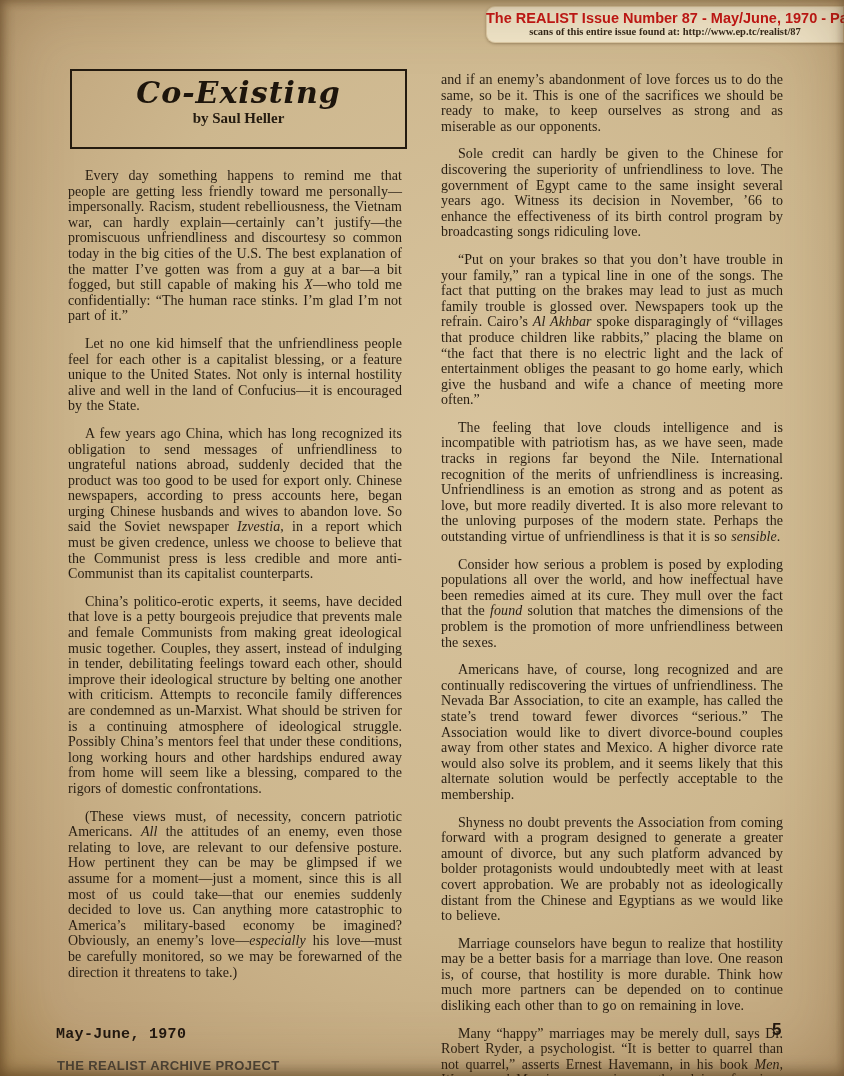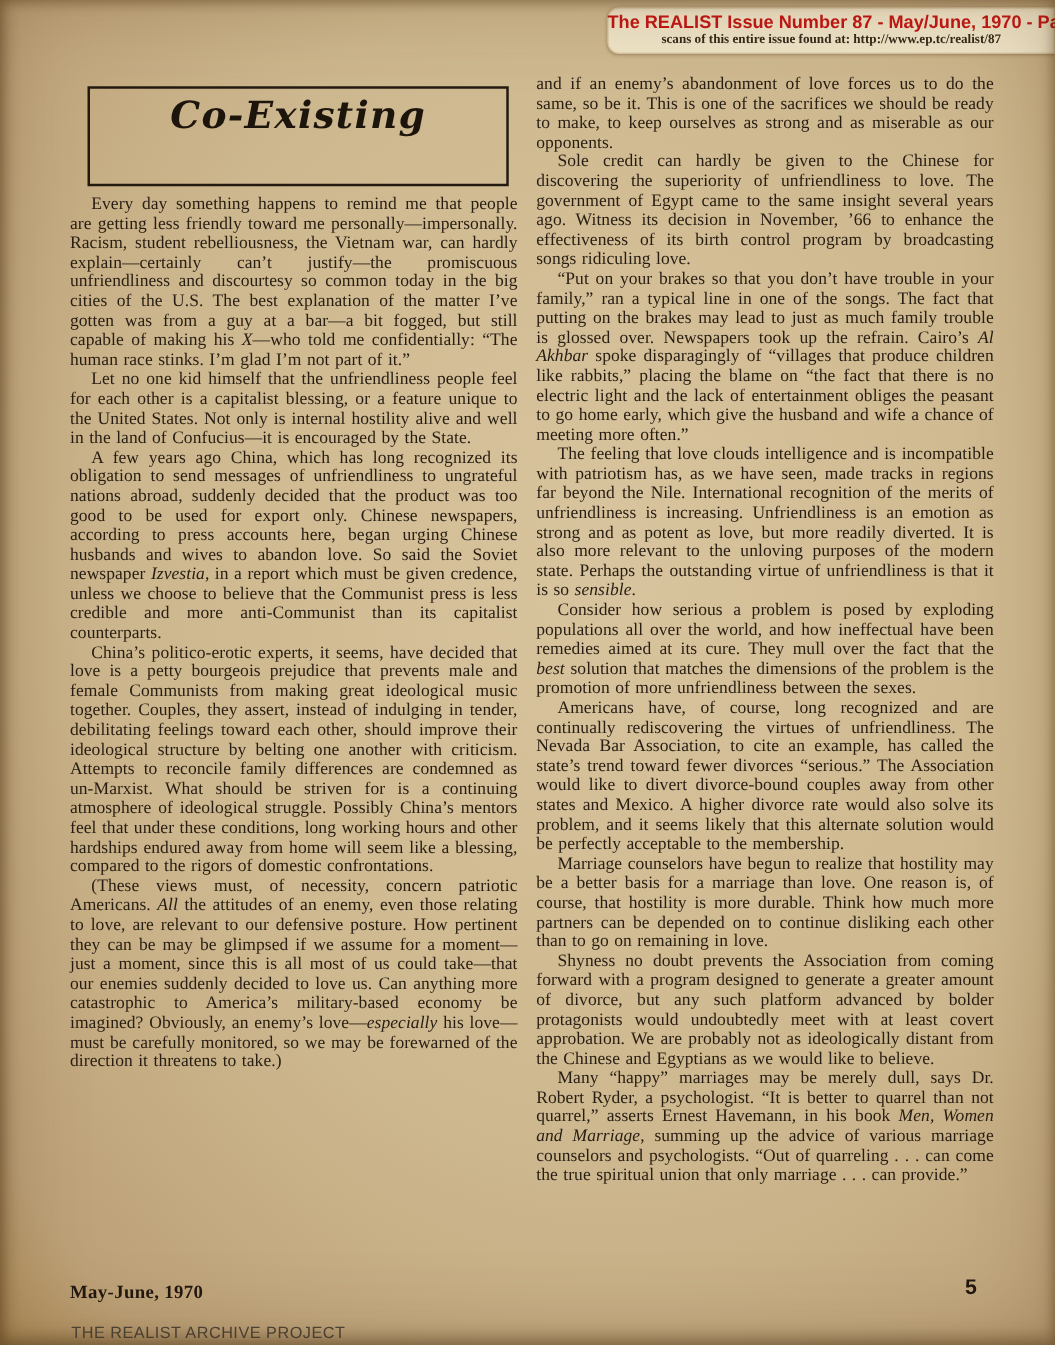--- a/index.html
+++ b/index.html
@@ -67,78 +67,80 @@
   .col{
     position:absolute;
     color:#271d12;
     font-size:14px;line-height:15.6px;
     text-align:justify;
     letter-spacing:.05px;
     word-spacing:.8px;
   }
   .col-left{left:56px;top:156px;width:358px;}
   .col-right{left:429px;top:60px;width:366px;}
-  p.para{margin:0;text-indent:17px;}
+  p.para{margin:12px;text-indent:17px;}
   p.para.noindent{text-indent:0;}
   p.para em{font-style:italic;}
   
   .footer-date{
     position:absolute;left:56px;top:1026px;
-    font-family:Liberation Serif, serif;
+    font-family:Liberation Mono, monospace;
     font-weight:bold;font-size:15px;color:#201710;
     letter-spacing:.3px;
   }
   .page-number{
     position:absolute;left:772px;top:1020px;
     font-family:"Liberation Sans", sans-serif;
     font-weight:bold;font-size:17px;color:#201710;
   }
   .archive-url{
     position:absolute;left:55px;top:1036px;
     font-family:"Liberation Sans", sans-serif;
     font-size:22px;color:#4c453b;
     letter-spacing:.2px;
   }
   .archive-label{
     position:absolute;left:57px;top:1058px;
     font-family:"Liberation Sans", sans-serif;
     font-size:13px;color:#4c453b;
     letter-spacing:.4px;
+    font-weight:bold;
   }
 </style>
 </head>
 <body>
 
 <div class="page">
 
   <div class="banner">
     <div class="l1">The REALIST Issue Number 87 - May/June, 1970 - Page 05</div>
     <div class="l2">scans of this entire issue found at: http://www.ep.tc/realist/87</div>
   </div>
 
   <div class="title-box">
     <h1>Co-Existing</h1>
+    <div class="byline">by Saul Heller</div>
   </div>
 
   <div class="col col-left" id="left-col">
       <p class="para"><span>Every day something happens to remind me that people are getting less friendly toward me personally—impersonally. Racism, student rebelliousness, the Vietnam war, can hardly explain—certainly can’t justify—the promiscuous unfriendliness and discourtesy so common today in the big cities of the U.S. The best explanation of the matter I’ve gotten was from a guy at a bar—a bit fogged, but still capable of making his </span><em>X</em><span>—who told me confidentially: “The human race stinks. I’m glad I’m not part of it.”</span></p>
       <p class="para"><span>Let no one kid himself that the unfriendliness people feel for each other is a capitalist blessing, or a feature unique to the United States. Not only is internal hostility alive and well in the land of Confucius—it is encouraged by the State.</span></p>
       <p class="para"><span>A few years ago China, which has long recognized its obligation to send messages of unfriendliness to ungrateful nations abroad, suddenly decided that the product was too good to be used for export only. Chinese newspapers, according to press accounts here, began urging Chinese husbands and wives to abandon love. So said the Soviet newspaper </span><em>Izvestia</em><span>, in a report which must be given credence, unless we choose to believe that the Communist press is less credible and more anti-Communist than its capitalist counterparts.</span></p>
       <p class="para"><span>China’s politico-erotic experts, it seems, have decided that love is a petty bourgeois prejudice that prevents male and female Communists from making great ideological music together. Couples, they assert, instead of indulging in tender, debilitating feelings toward each other, should improve their ideological structure by belting one another with criticism. Attempts to reconcile family differences are condemned as un-Marxist. What should be striven for is a continuing atmosphere of ideological struggle. Possibly China’s mentors feel that under these conditions, long working hours and other hardships endured away from home will seem like a blessing, compared to the rigors of domestic confrontations.</span></p>
       <p class="para"><span>(These views must, of necessity, concern patriotic Americans. </span><em>All</em><span> the attitudes of an enemy, even those relating to love, are relevant to our defensive posture. How pertinent they can be may be glimpsed if we assume for a moment—just a moment, since this is all most of us could take—that our enemies suddenly decided to love us. Can anything more catastrophic to America’s military-based economy be imagined? Obviously, an enemy’s love—</span><em>especially</em><span> his love—must be carefully monitored, so we may be forewarned of the direction it threatens to take.)</span></p>
     </div>
   <div class="col col-right" id="right-col">
       <p class="para noindent"><span>and if an enemy’s abandonment of love forces us to do the same, so be it. This is one of the sacrifices we should be ready to make, to keep ourselves as strong and as miserable as our opponents.</span></p>
       <p class="para"><span>Sole credit can hardly be given to the Chinese for discovering the superiority of unfriendliness to love. The government of Egypt came to the same insight several years ago. Witness its decision in November, ’66 to enhance the effectiveness of its birth control program by broadcasting songs ridiculing love.</span></p>
       <p class="para"><span>“Put on your brakes so that you don’t have trouble in your family,” ran a typical line in one of the songs. The fact that putting on the brakes may lead to just as much family trouble is glossed over. Newspapers took up the refrain. Cairo’s </span><em>Al Akhbar</em><span> spoke disparagingly of “villages that produce children like rabbits,” placing the blame on “the fact that there is no electric light and the lack of entertainment obliges the peasant to go home early, which give the husband and wife a chance of meeting more often.”</span></p>
       <p class="para"><span>The feeling that love clouds intelligence and is incompatible with patriotism has, as we have seen, made tracks in regions far beyond the Nile. International recognition of the merits of unfriendliness is increasing. Unfriendliness is an emotion as strong and as potent as love, but more readily diverted. It is also more relevant to the unloving purposes of the modern state. Perhaps the outstanding virtue of unfriendliness is that it is so </span><em>sensible</em><span>.</span></p>
-      <p class="para"><span>Consider how serious a problem is posed by exploding populations all over the world, and how ineffectual have been remedies aimed at its cure. They mull over the fact that the </span><em>best</em><span> solution that matches the dimensions of the problem is the promotion of more unfriendliness between the sexes.</span></p>
+      <p class="para"><span>Consider how serious a problem is posed by exploding populations all over the world, and how ineffectual have been remedies aimed at its cure. They mull over the fact that the </span><em>found</em><span> solution that matches the dimensions of the problem is the promotion of more unfriendliness between the sexes.</span></p>
       <p class="para"><span>Americans have, of course, long recognized and are continually rediscovering the virtues of unfriendliness. The Nevada Bar Association, to cite an example, has called the state’s trend toward fewer divorces “serious.” The Association would like to divert divorce-bound couples away from other states and Mexico. A higher divorce rate would also solve its problem, and it seems likely that this alternate solution would be perfectly acceptable to the membership.</span></p>
+      <p class="para"><span>Shyness no doubt prevents the Association from coming forward with a program designed to generate a greater amount of divorce, but any such platform advanced by bolder protagonists would undoubtedly meet with at least covert approbation. We are probably not as ideologically distant from the Chinese and Egyptians as we would like to believe.</span></p>
       <p class="para"><span>Marriage counselors have begun to realize that hostility may be a better basis for a marriage than love. One reason is, of course, that hostility is more durable. Think how much more partners can be depended on to continue disliking each other than to go on remaining in love.</span></p>
-      <p class="para"><span>Shyness no doubt prevents the Association from coming forward with a program designed to generate a greater amount of divorce, but any such platform advanced by bolder protagonists would undoubtedly meet with at least covert approbation. We are probably not as ideologically distant from the Chinese and Egyptians as we would like to believe.</span></p>
       <p class="para"><span>Many “happy” marriages may be merely dull, says Dr. Robert Ryder, a psychologist. “It is better to quarrel than not quarrel,” asserts Ernest Havemann, in his book </span><em>Men, Women and Marriage</em><span>, summing up the advice of various marriage counselors and psychologists. “Out of quarreling . . . can come the true spiritual union that only marriage . . . can provide.”</span></p>
     </div>
 
   <div class="footer-date">May-June, 1970</div>
   <div class="page-number">5</div>
   <div class="archive-label">THE REALIST ARCHIVE PROJECT</div>
 
 </div>
 
 </body></html>

